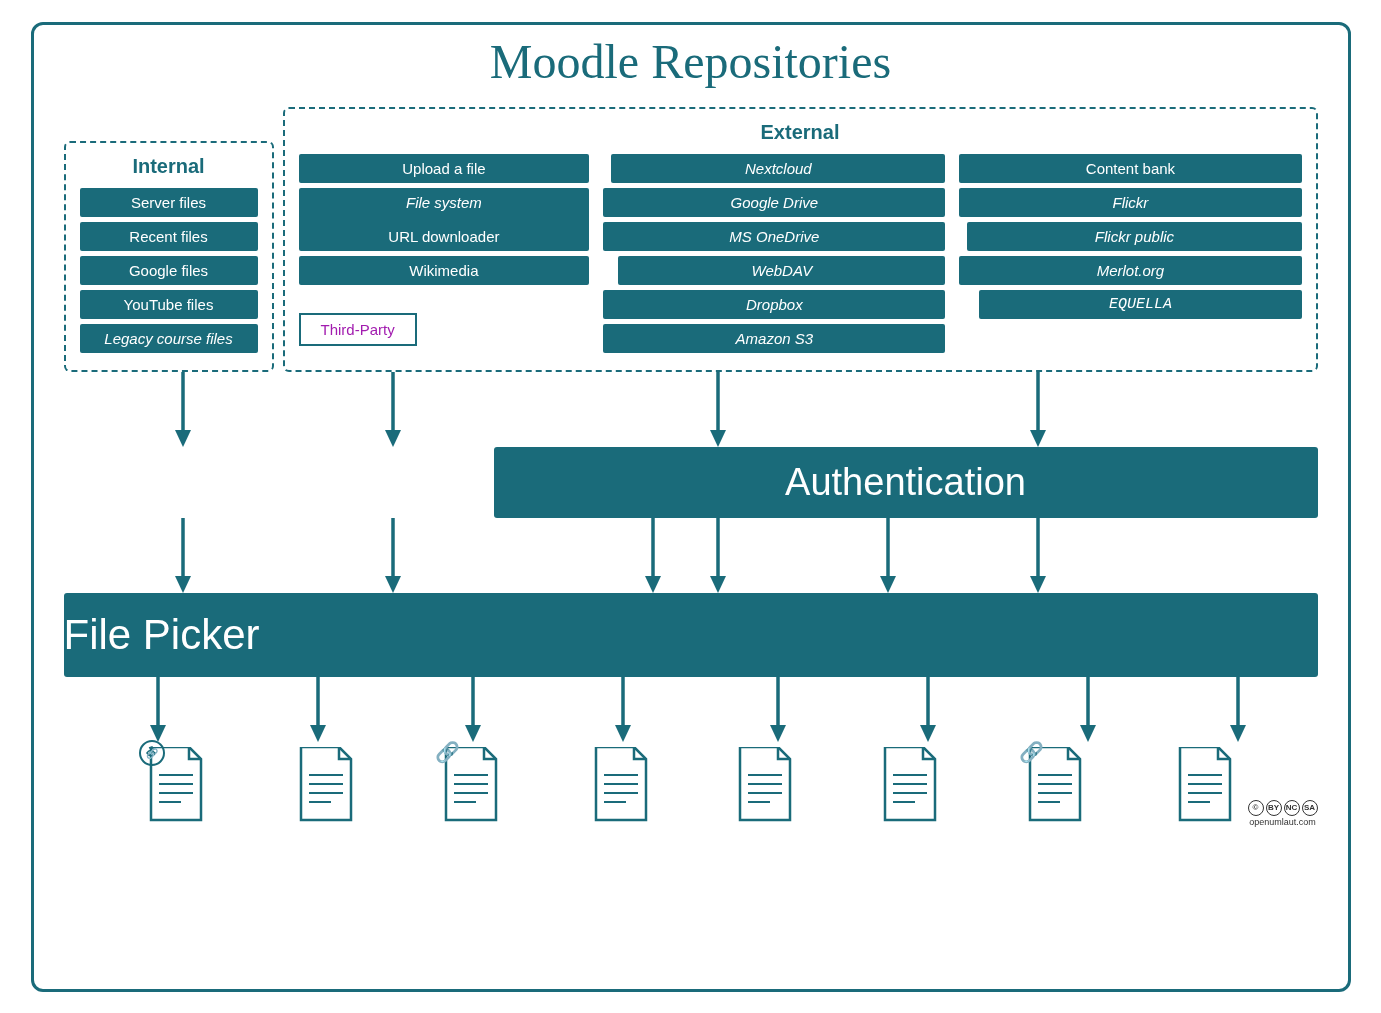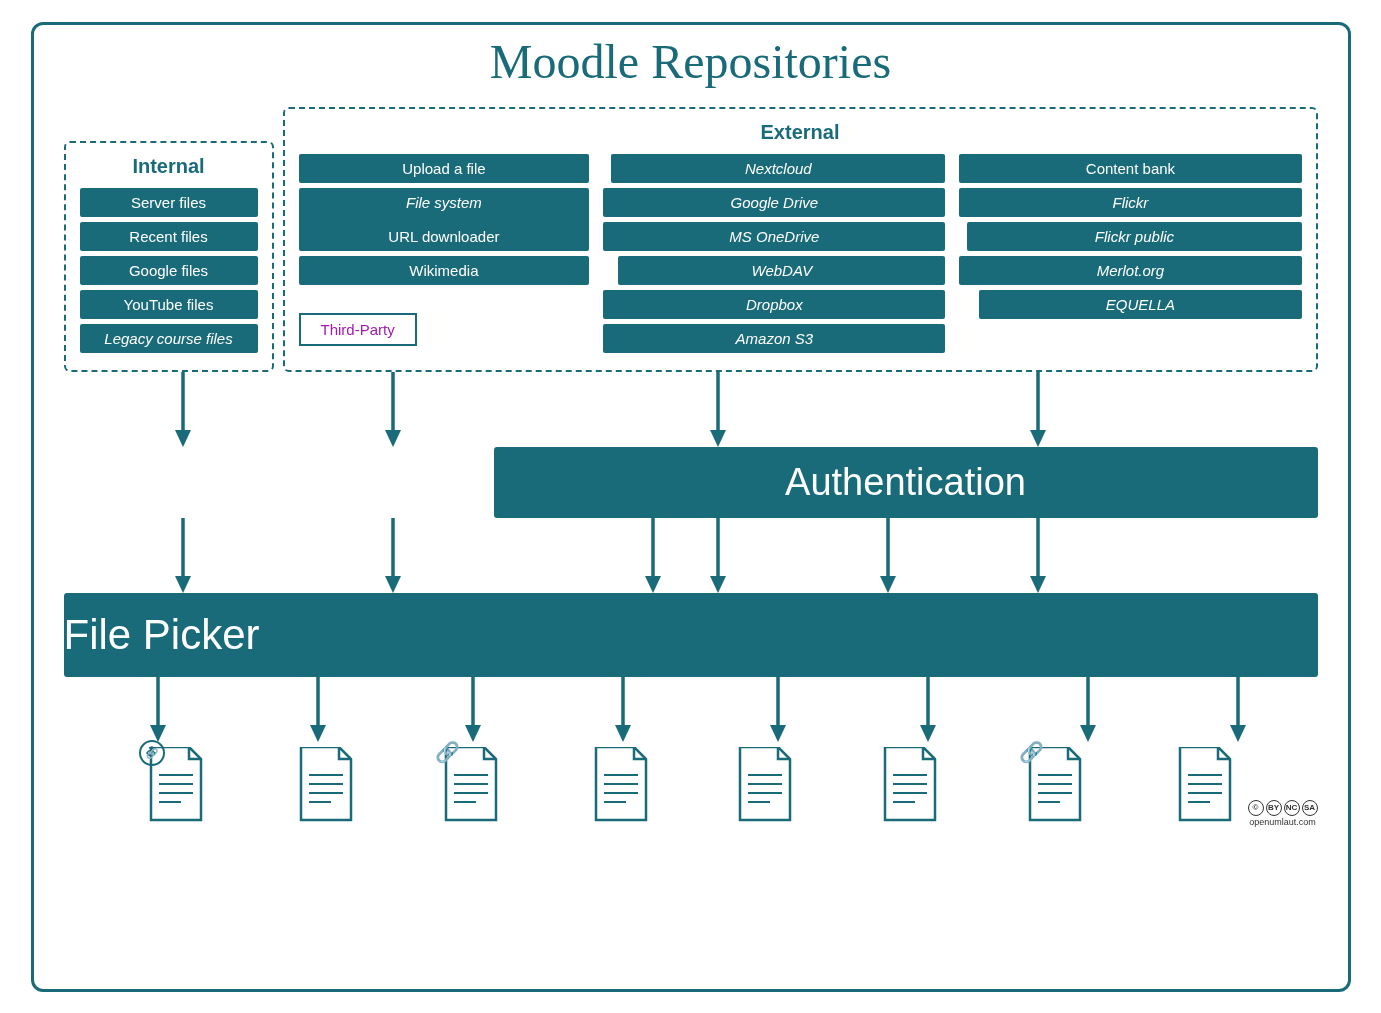--- a/index.html
+++ b/index.html
@@ -192,21 +192,21 @@
             <div class="teal-item">Content bank</div>
             <div class="teal-item italic">Flickr</div>
 
             <div style="position:relative; margin-bottom:5px; margin-left:8px;">
               <div style="position:absolute;left:-8px;top:5px;background:#1a6b7a;width:calc(100% + 8px);height:33px;z-index:-1;"></div>
               <div style="position:absolute;left:-4px;top:3px;background:#1a6b7a;width:calc(100% + 4px);height:33px;z-index:-1;"></div>
               <div class="teal-item italic" style="position:relative;z-index:1;">Flickr public</div>
             </div>
             <div class="teal-item italic">Merlot.org</div>
 
-            <div style="position:relative; margin-bottom:5px; margin-left:20px;">
+            <div style="position:relative; margin-bottom:5px; margin-left:20px;font-family:Liberation Mono, monospace;">
               <div style="position:absolute;left:-8px;top:5px;background:#1a6b7a;width:calc(100% + 8px);height:33px;z-index:-1;"></div>
               <div style="position:absolute;left:-4px;top:3px;background:#1a6b7a;width:calc(100% + 4px);height:33px;z-index:-1;"></div>
               <div class="teal-item italic" style="position:relative;z-index:1;">EQUELLA</div>
             </div>
           </div>
 
         </div>
       </div>
     </div>
 

